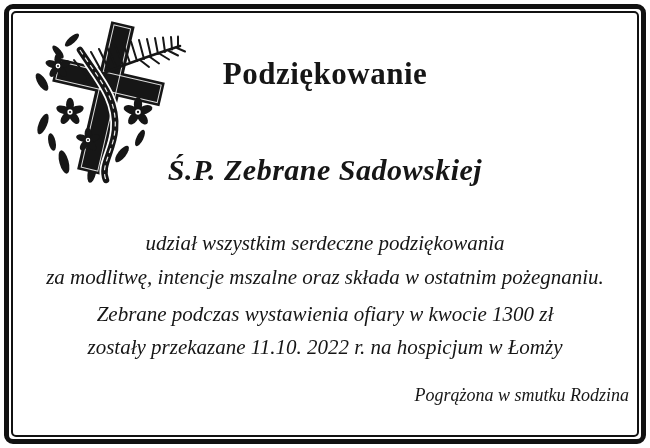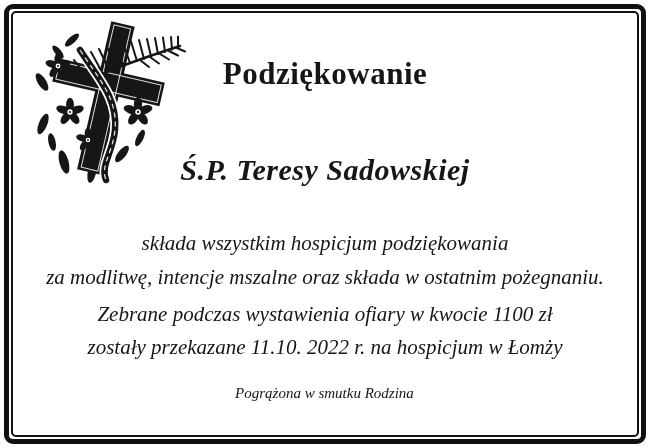--- a/index.html
+++ b/index.html
@@ -69,23 +69,23 @@
     font-size: 21px;
   }
   .para1 { top: 226px; line-height: 34px; }
   .para2 { top: 298px; line-height: 33px; }
   .para .line { white-space: nowrap; }
   .signature {
     position: absolute;
     top: 385px;
     left: 20px;
     right: 21px;
-    text-align: center;
-    font-style: italic;
-    font-size: 15px;
+    text-align: right;
+    font-style: italic;
+    font-size: 18px;
     white-space: nowrap;
   }
 </style>
 </head>
 <body>
 
 <div class="stage">
 
   <div class="outer-border">
     <div class="inner-border"></div>
@@ -183,27 +183,27 @@
         </g>
         <circle r="2.4" fill="#ffffff"></circle>
           <circle r="1" fill="#161616"></circle>
       </g>
     </g>
   </svg>
 
   <div class="text-line title">Podziękowanie</div>
 
 
-  <div class="text-line deceased">Ś.P. Teresy Sadowskiej</div>
+  <div class="text-line deceased">Ś.P. Zebrane Sadowskiej</div>
 
   <div class="para para1">
-    <div class="line">składa wszystkim hospicjum podziękowania</div>
+    <div class="line">udział wszystkim serdeczne podziękowania</div>
     <div class="line">za modlitwę, intencje mszalne oraz składa w ostatnim pożegnaniu.</div>
   </div>
 
   <div class="para para2">
-    <div class="line">Zebrane podczas wystawienia ofiary w kwocie 1100 zł</div>
+    <div class="line">Zebrane podczas wystawienia ofiary w kwocie 1300 zł</div>
     <div class="line">zostały przekazane 11.10. 2022 r. na hospicjum w Łomży</div>
   </div>
 
   <div class="signature">Pogrążona w smutku Rodzina</div>
 
 </div>
 
 </body></html>

